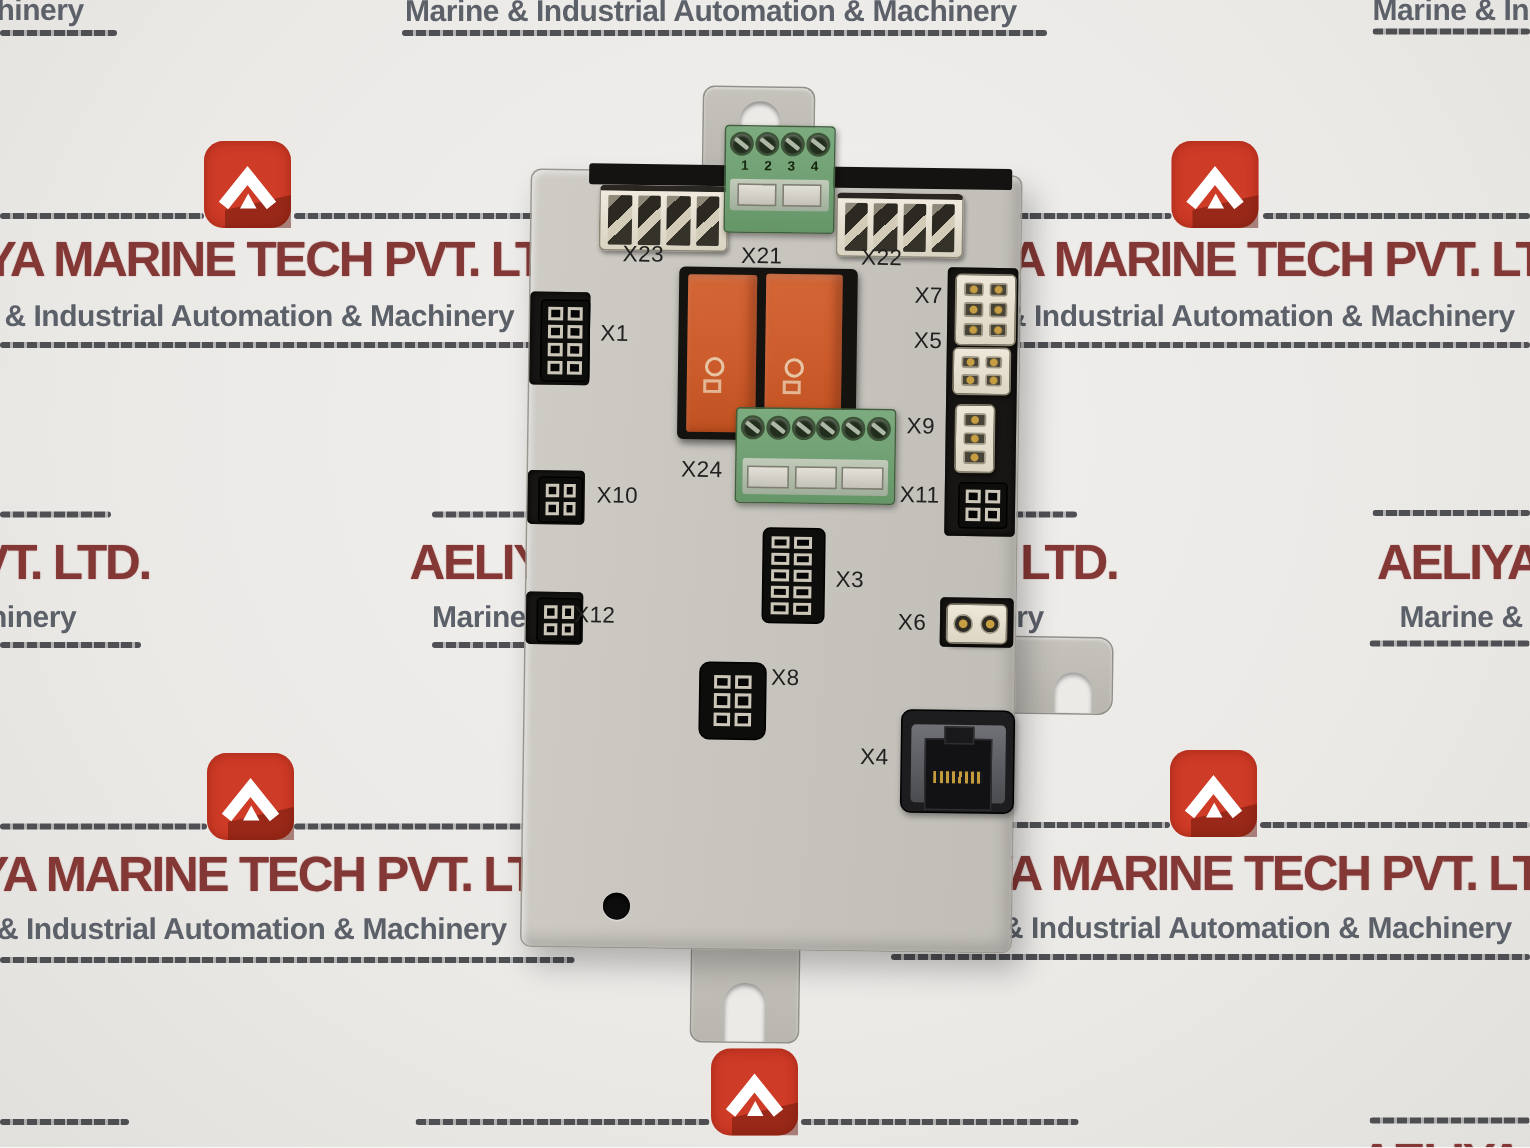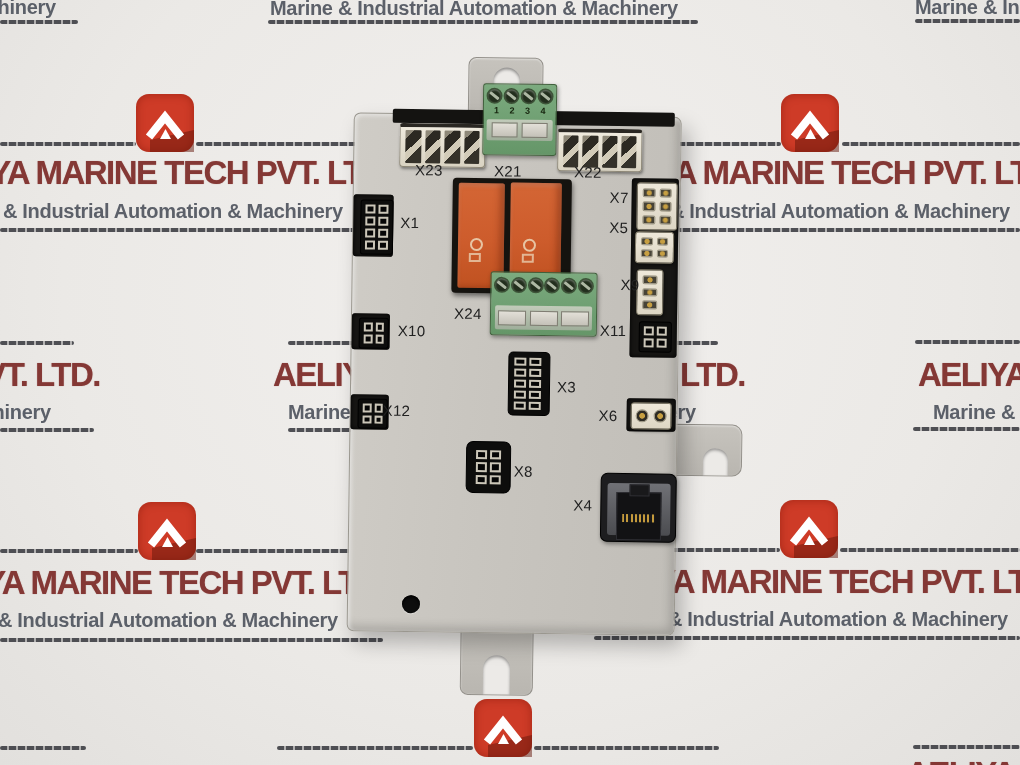--- a/index.html
+++ b/index.html
@@ -278,21 +278,21 @@
       <div class="conn-dark" style="left:287px;top:204px;width:31px;height:29px">
         <div class="pingrid" style="grid-template-columns:repeat(2,1fr)">
             <div class="pin"></div>
             <div class="pin"></div>
             <div class="pin"></div>
             <div class="pin"></div>
           </div>
       </div>
       <div class="clabel" style="left:256px;top:72px">X7</div>
       <div class="clabel" style="left:256px;top:102px">X5</div>
-      <div class="clabel" style="left:268px;top:159px">X9</div>
+      <div class="clabel" style="left:252px;top:159px">X9</div>
       <div class="clabel" style="left:248px;top:205px">X11</div>
 
       <div class="tblock" style="left:138px;top:156px;width:105px;height:62px">
         <div class="screwrow" style="left:4px;top:6px;width:97px">
             <div class="screw"></div>
             <div class="screw"></div>
             <div class="screw"></div>
             <div class="screw"></div>
             <div class="screw"></div>
             <div class="screw"></div>
@@ -353,21 +353,21 @@
       <div class="conn-dark" style="left:116px;top:326px;width:43px;height:50px;border-radius:7px">
         <div class="pingrid" style="grid-template-columns:repeat(2,1fr);padding:8px 9px">
             <div class="pin"></div>
             <div class="pin"></div>
             <div class="pin"></div>
             <div class="pin"></div>
             <div class="pin"></div>
             <div class="pin"></div>
           </div>
       </div>
-      <div class="clabel" style="left:164px;top:347px">X8</div>
+      <div class="clabel" style="left:164px;top:328px">X8</div>
 
       <div class="x4-outer" style="left:251px;top:356px;width:74px;height:67px">
         <div class="x4-plate"></div>
         <div class="x4-jack">
           <div class="x4-latch"></div>
           <div class="x4-pins"></div>
         </div>
       </div>
       <div class="clabel" style="left:224px;top:380px">X4</div>
 

